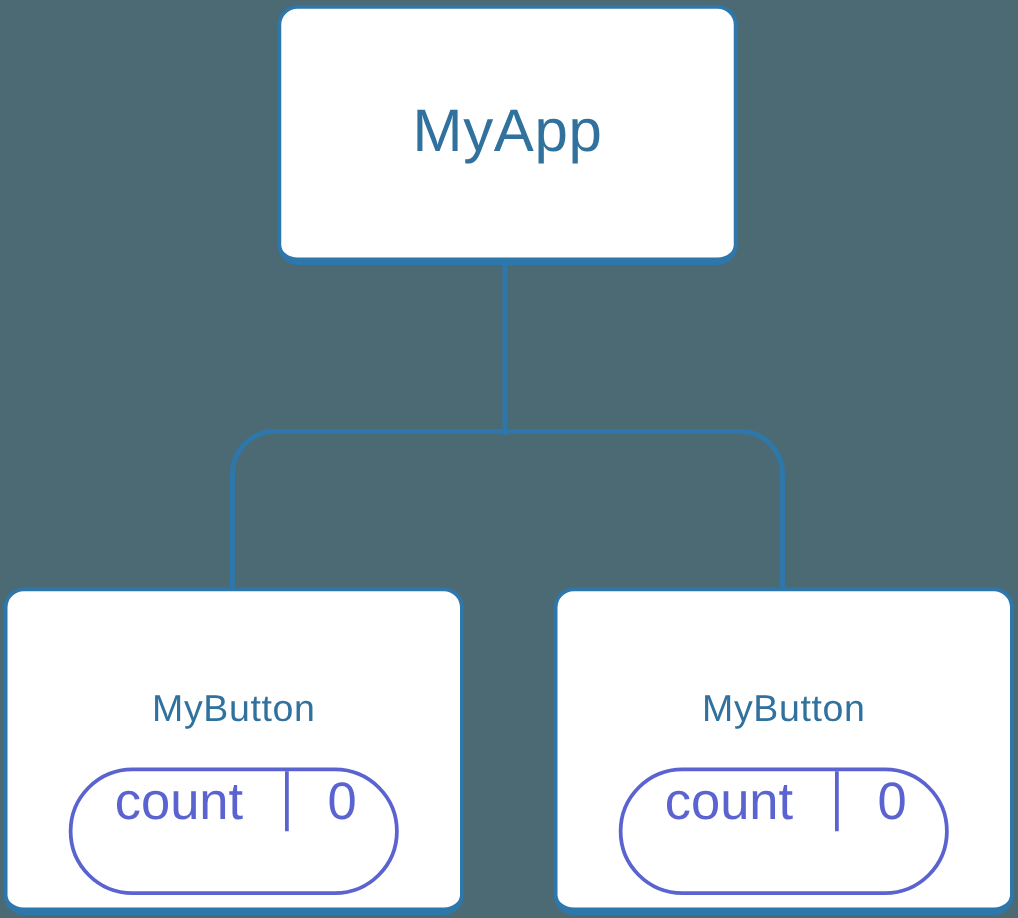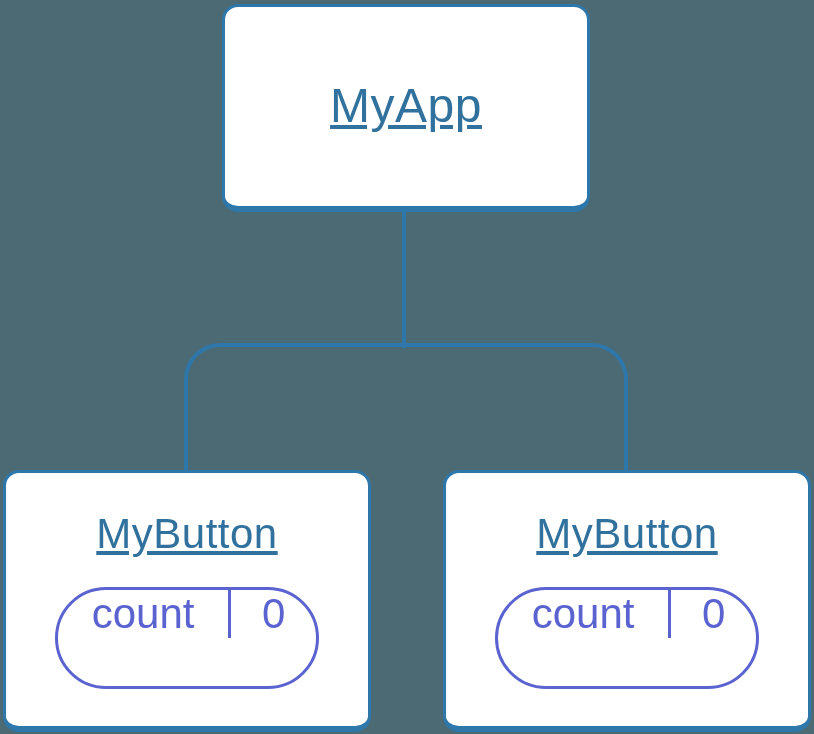--- a/index.html
+++ b/index.html
@@ -26,41 +26,40 @@
   .node-root{
     left:222px;top:4px;width:368px;height:208px;
     display:flex;align-items:center;justify-content:center;
   }
   .node-root .node-label{font-size:48px;}
   .node-label{
     color:var(--node-text);
     font-weight:500;
     letter-spacing:0.5px;
     line-height:1.1;
-    text-decoration:underline;
   }
   .trunk{
     position:absolute;left:402px;top:208px;width:4px;height:140px;
     background:var(--node-border);
   }
   .bracket{
     position:absolute;left:184px;top:343px;width:444px;height:128px;
     box-sizing:border-box;
     border:4px solid var(--node-border);
     border-bottom:none;
     border-radius:36px 36px 0 0;
   }
   .node-child{
     top:470px;width:368px;height:262px;
     display:flex;flex-direction:column;align-items:center;
     padding-top:38px;
   }
   .node-child-left{left:3px;}
   .node-child-right{left:443px;}
-  .node-child .node-label{font-size:42px;}
+  .node-child .node-label{font-size:30px;margin-top:40px;}
   .pill{
     margin-top:30px;
     width:264px;height:102px;box-sizing:border-box;
     border:3px solid var(--state);
     border-radius:51px;
     display:flex;align-items:flex-start;
     color:var(--state);
     font-size:42px;
   }
   .pill-key{

